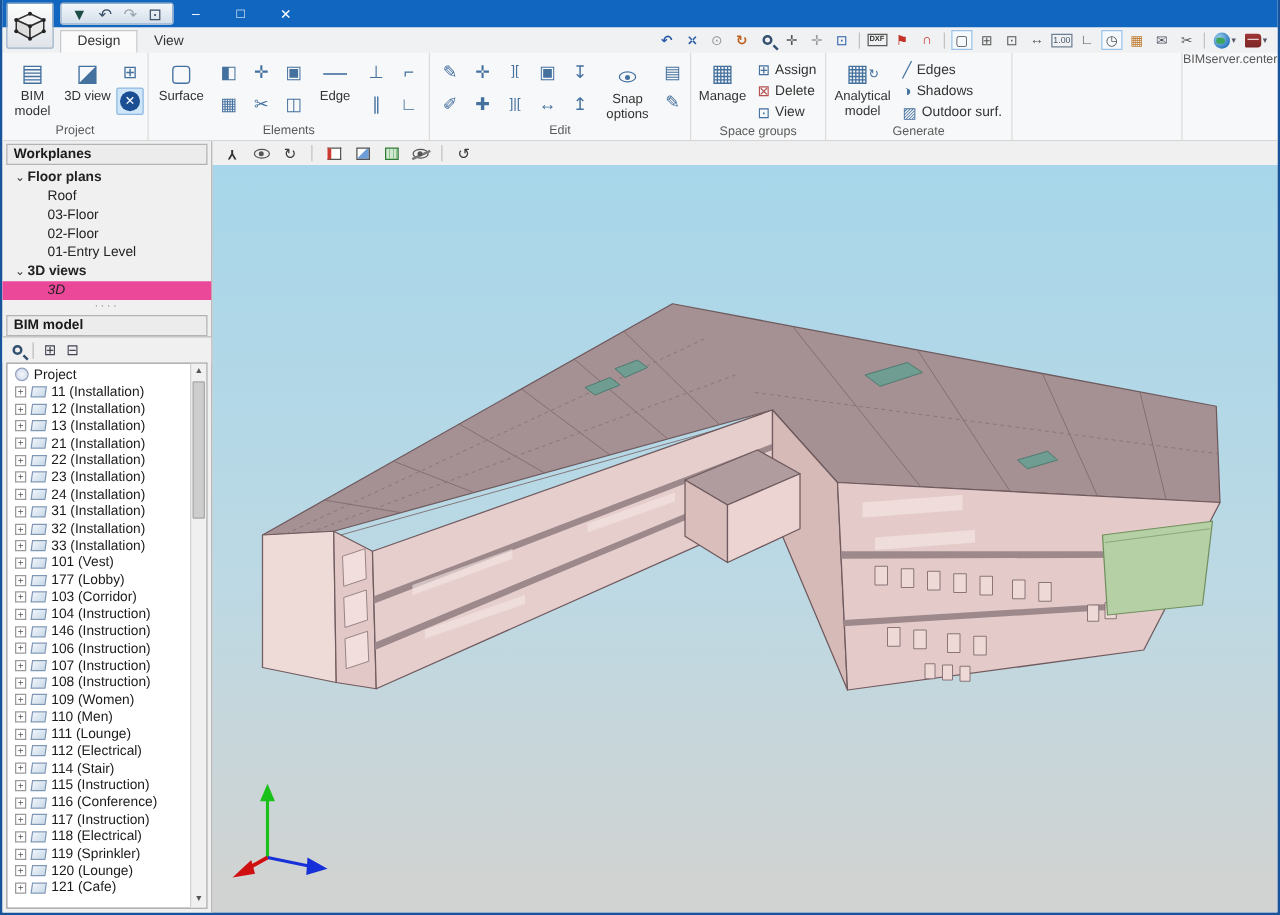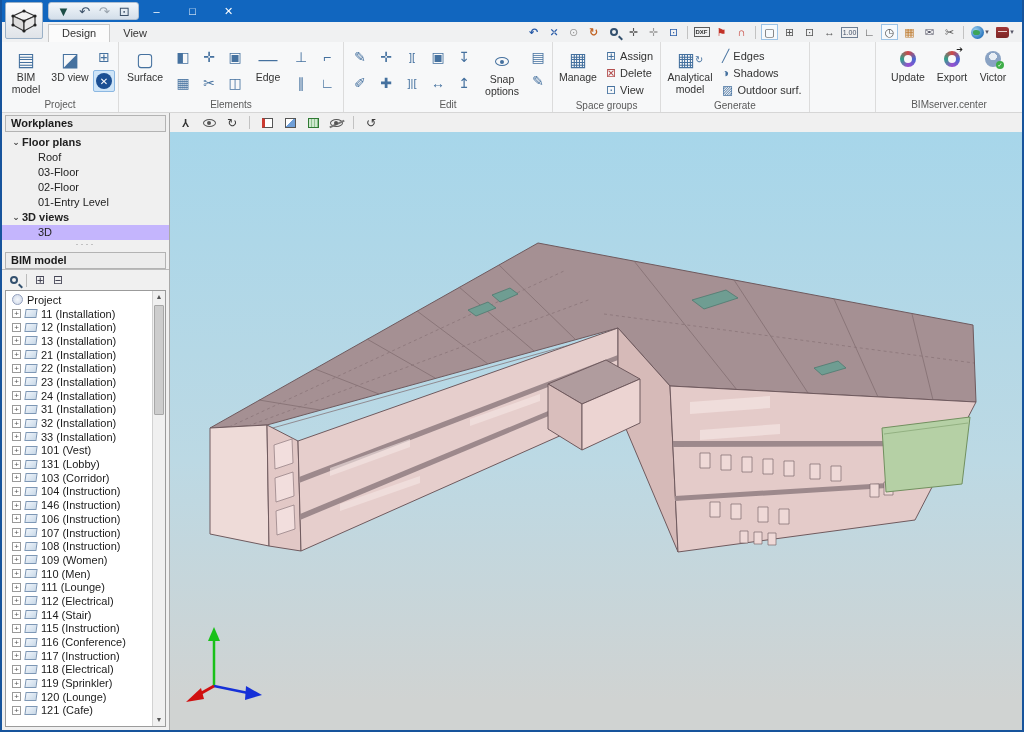--- a/index.html
+++ b/index.html
@@ -82,21 +82,21 @@
   
   .main { flex:1; display:flex; min-height:0; }
   .sidebar { width:168px; background:#f0f0f0; border-right:1px solid #a9a9a9; display:flex; flex-direction:column; min-height:0; }
   .phead { height:17px; margin:2px 3px 0; background:#ececec; border:1px solid #b3b3b3;
     font-weight:bold; font-size:11px; line-height:15px; padding:0 5px; color:#1a1a1a; }
   .wtree { padding:3px 0 0; }
   .wrow { height:15px; line-height:15px; display:flex; align-items:center; white-space:nowrap; }
   .wrow .chev { width:12px; text-align:center; font-size:9px; color:#444; margin-left:8px; }
   .wrow.group { font-weight:bold; }
   .wrow.item { padding-left:36px; }
-  .wrow.sel { background:#c4b5fd; }
+  .wrow.sel { background:#ec4899;font-style:italic; }
   .dots { text-align:center; color:#8a8a8a; font-size:9px; letter-spacing:2px; height:10px; line-height:8px; }
   .btabs { display:flex; padding:3px 6px 0; height:18px; }
   .btab { padding:1px 11px 2px; font-size:11px; border:1px solid #9a9a9a; border-bottom:none;
     border-radius:3px 3px 0 0; background:#e3e3e3; color:#333; margin-right:2px; }
   .btab.active { background:#fff; position:relative; z-index:2; font-weight:normal; }
   .searchrow { height:21px; display:flex; align-items:center; gap:8px; padding:0 8px;
     border-top:1px solid #bbb; background:#f0f0f0; }
   .ssep { width:1px; height:13px; background:#bbb; }
   .listic { font-size:12px; color:#445; }
   .treebox { flex:1; margin:0 3px 3px; background:#fff; border:1px solid #9b9b9b; display:flex; min-height:0; }
@@ -412,40 +412,20 @@
               <span>Outdoor surf.</span>
             </div>
         </div>
       </div>
       <div class="gl">Generate</div>
     </div>
 
     <div class="rspacer"></div>
 
     <div class="rgroup" style="border-right:none;">
-      <div class="gb" style="padding:2px 10px;">
-        <div class="bigbtn" style="width:44px;">
-          <span class="bicon">
-              <span class="syncic"></span>
-            </span>
-          <span class="blabel">Update</span>
-        </div>
-        <div class="bigbtn" style="width:40px;">
-          <span class="bicon">
-              <span class="syncic exp"></span>
-            </span>
-          <span class="blabel">Export</span>
-        </div>
-        <div class="bigbtn" style="width:38px;">
-          <span class="bicon">
-              <span class="avatar"></span>
-            </span>
-          <span class="blabel">Victor</span>
-        </div>
-      </div>
       <div class="gl">BIMserver.center</div>
     </div>
   </div>
 
   <div class="main">
 
     <div class="sidebar">
       <div class="phead">Workplanes</div>
       <div class="wtree">
         <div class="wrow group">
@@ -540,21 +520,21 @@
 
               <div class="trow">
                 <span class="exp">+</span>
                 <span class="boxic"></span>
                 <span class="tlabel">101 (Vest)</span>
               </div>
 
               <div class="trow">
                 <span class="exp">+</span>
                 <span class="boxic"></span>
-                <span class="tlabel">131 (Lobby)</span>
+                <span class="tlabel">177 (Lobby)</span>
               </div>
 
               <div class="trow">
                 <span class="exp">+</span>
                 <span class="boxic"></span>
                 <span class="tlabel">103 (Corridor)</span>
               </div>
 
               <div class="trow">
                 <span class="exp">+</span>

